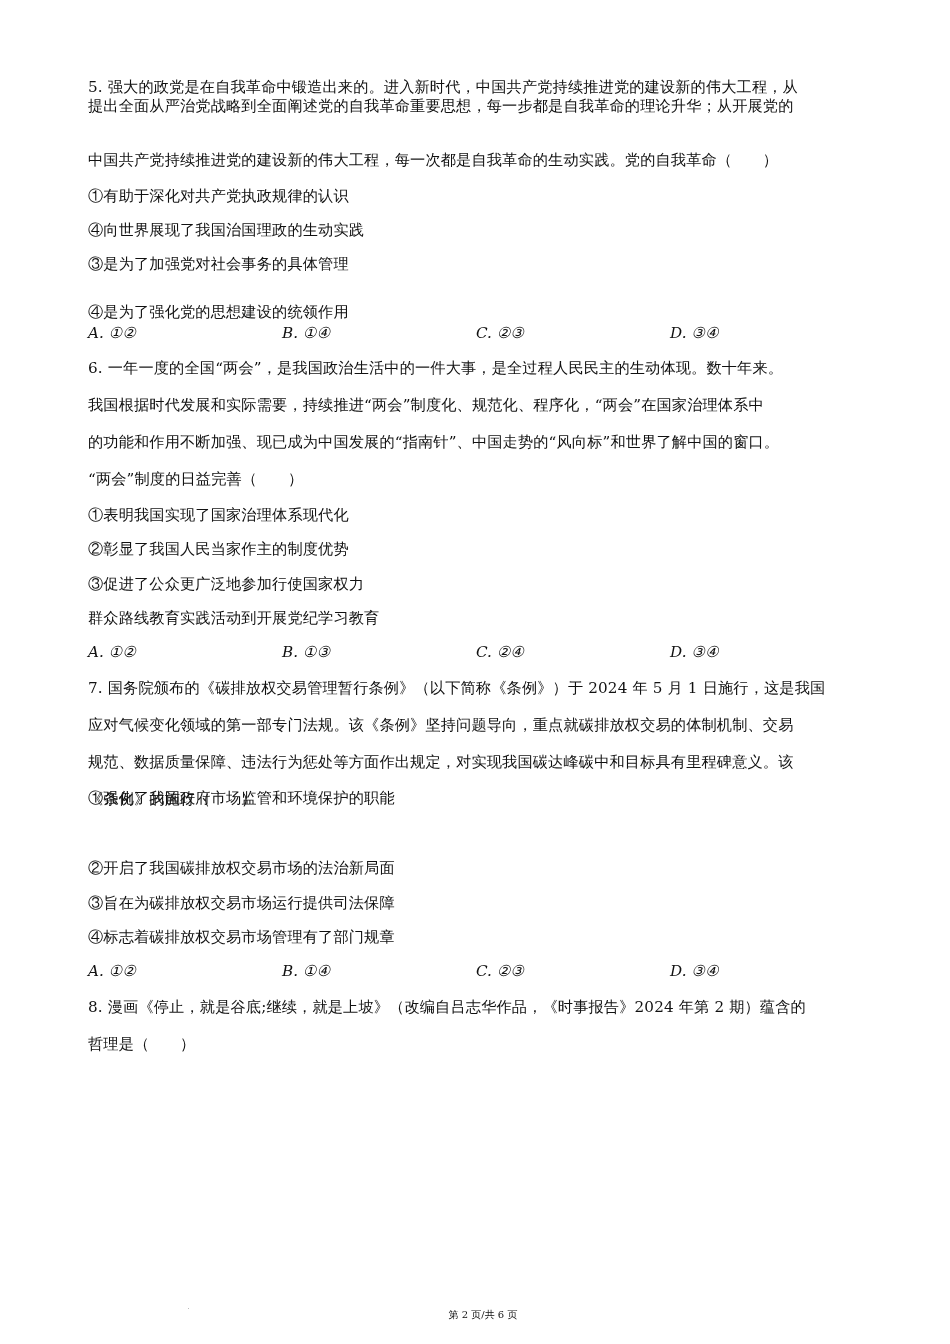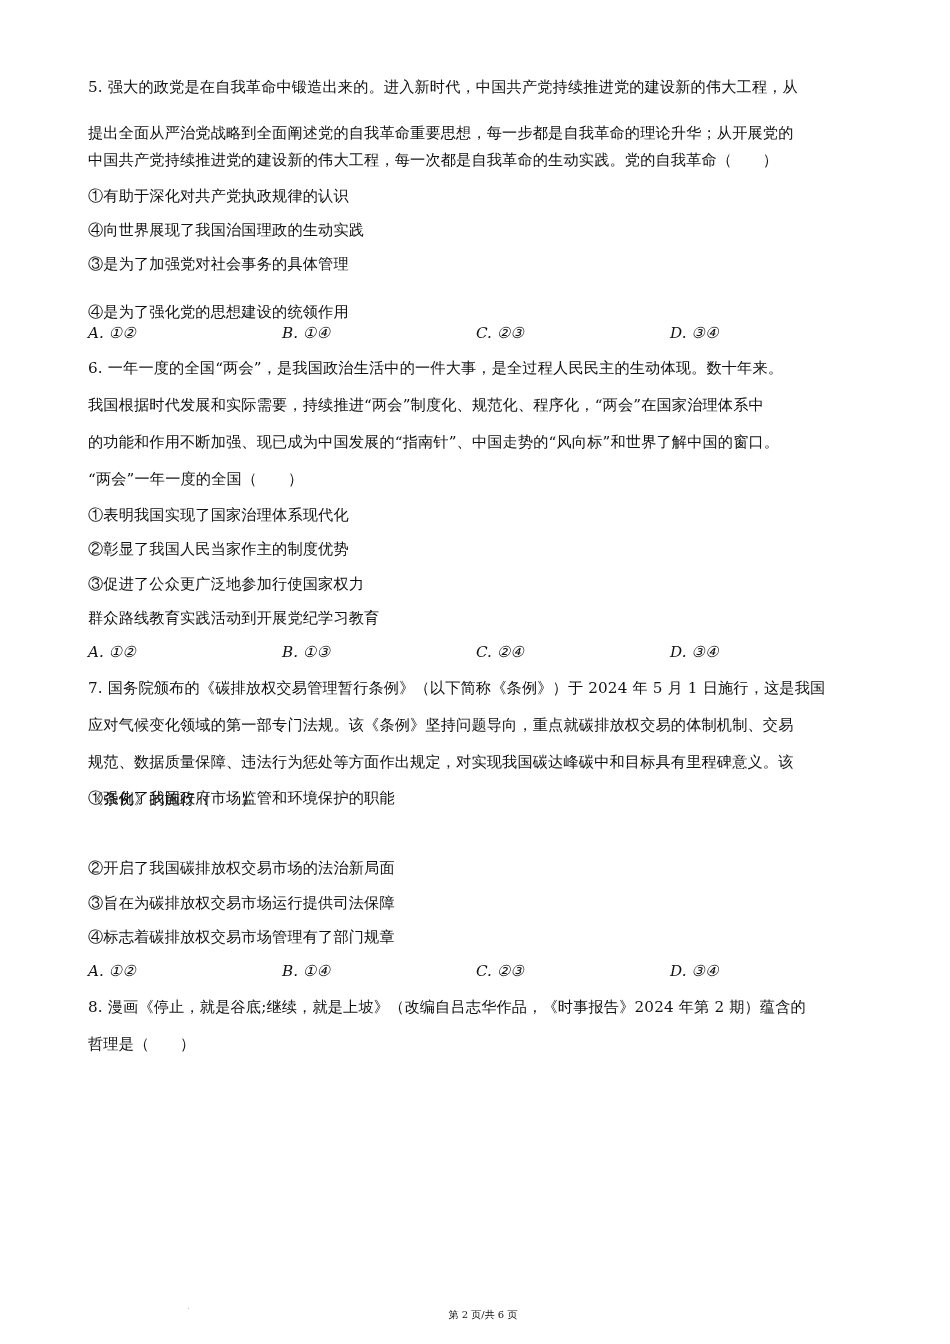--- a/index.html
+++ b/index.html
@@ -12,39 +12,39 @@
   .footer { position: absolute; top: 1306px; left: 0; width: 950px; text-align: center; font-size: 10px; line-height: 18px; margin-left: 8px; }
   .dot { position: absolute; left: 188px; top: 1308px; width: 1px; height: 1px; background: #bbb; }
 </style>
 </head>
 <body>
 
 <div class="page">
 
   <div>
     <div class="line" style="top:77px">5. 强大的政党是在自我革命中锻造出来的。进入新时代，中国共产党持续推进党的建设新的伟大工程，从</div>
-    <div class="line" style="top:123px">提出全面从严治党战略到全面阐述党的自我革命重要思想，每一步都是自我革命的理论升华；从开展党的</div>
+    <div class="line" style="top:96px">提出全面从严治党战略到全面阐述党的自我革命重要思想，每一步都是自我革命的理论升华；从开展党的</div>
     <div class="line" style="top:150px">中国共产党持续推进党的建设新的伟大工程，每一次都是自我革命的生动实践。党的自我革命（　　）</div>
     <div class="line" style="top:186px">①有助于深化对共产党执政规律的认识</div>
     <div class="line" style="top:220px">④向世界展现了我国治国理政的生动实践</div>
     <div class="line" style="top:254px">③是为了加强党对社会事务的具体管理</div>
     <div class="line" style="top:302px">④是为了强化党的思想建设的统领作用</div>
     <div class="opts" style="top:323px">
       <span class="opt" style="left:0">A. ①②</span>
       <span class="opt" style="left:194px">B. ①④</span>
       <span class="opt" style="left:388px">C. ②③</span>
       <span class="opt" style="left:582px">D. ③④</span>
     </div>
   </div>
 
   <div>
     <div class="line" style="top:358px">6. 一年一度的全国“两会”，是我国政治生活中的一件大事，是全过程人民民主的生动体现。数十年来。</div>
     <div class="line" style="top:395px">我国根据时代发展和实际需要，持续推进“两会”制度化、规范化、程序化，“两会”在国家治理体系中</div>
     <div class="line" style="top:432px">的功能和作用不断加强、现已成为中国发展的“指南针”、中国走势的“风向标”和世界了解中国的窗口。</div>
-    <div class="line" style="top:469px">“两会”一年一度的全国（　　）</div>
+    <div class="line" style="top:469px">“两会”制度的日益完善（　　）</div>
     <div class="line" style="top:505px">①表明我国实现了国家治理体系现代化</div>
     <div class="line" style="top:539px">②彰显了我国人民当家作主的制度优势</div>
     <div class="line" style="top:574px">③促进了公众更广泛地参加行使国家权力</div>
     <div class="line" style="top:608px">群众路线教育实践活动到开展党纪学习教育</div>
     <div class="opts" style="top:642px">
       <span class="opt" style="left:0">A. ①②</span>
       <span class="opt" style="left:194px">B. ①③</span>
       <span class="opt" style="left:388px">C. ②④</span>
       <span class="opt" style="left:582px">D. ③④</span>
     </div>

